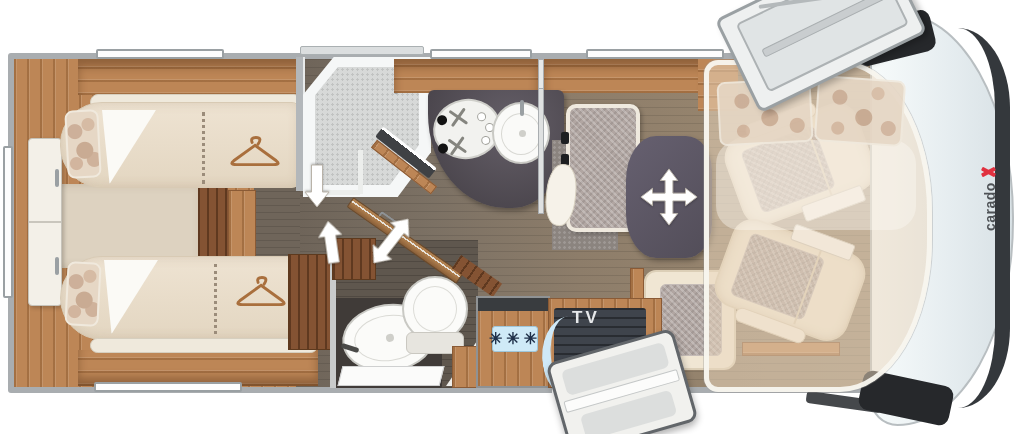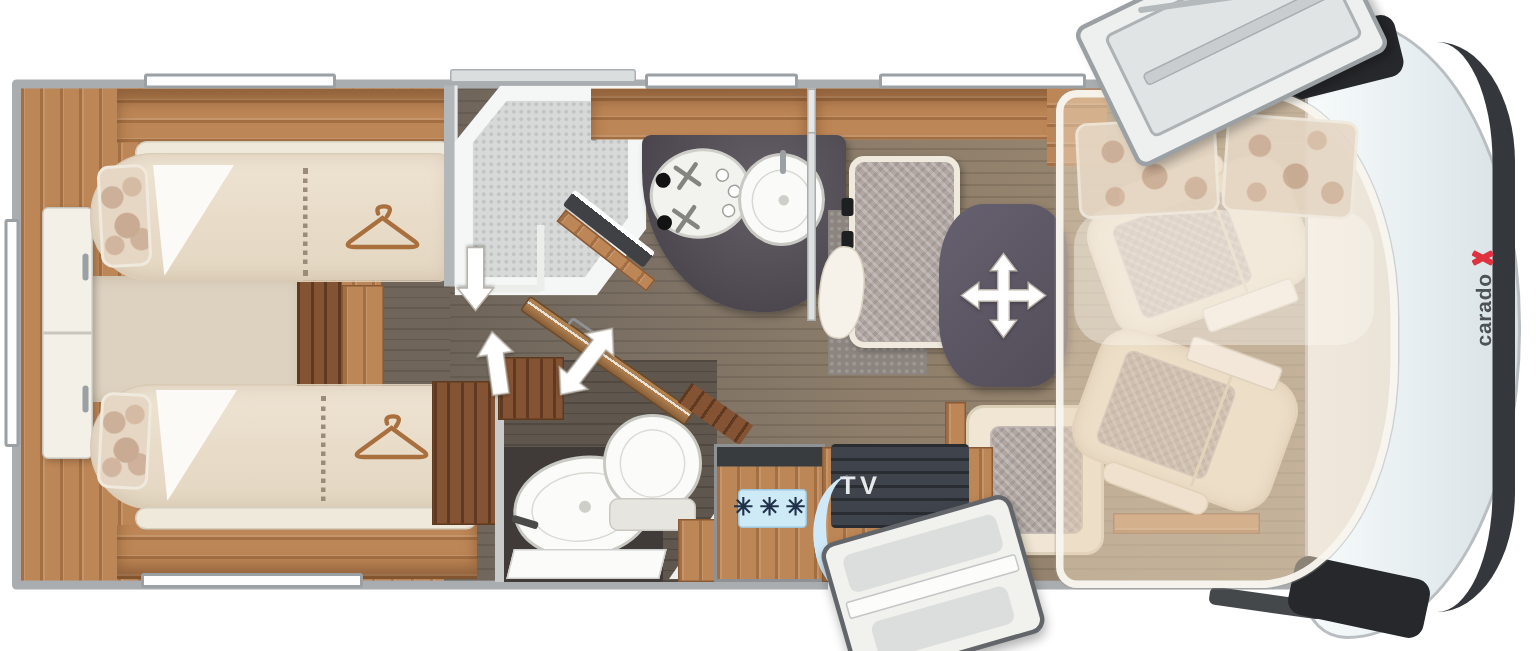--- a/index.html
+++ b/index.html
@@ -231,23 +231,23 @@
 
   <div class="a wood-v" style="left:476px;top:296px;width:74px;height:92px;border:2px solid #8f9294">
     <div class="a" style="left:0;top:0;width:70px;height:13px;background:#393c3f"></div>
     <div class="a" style="left:14px;top:28px;width:46px;height:26px;background:#cfeaf7;border:1px solid #9fc6da;border-radius:3px;
                 display:flex;align-items:center;justify-content:center">
       <span class="lbl-stars">✳✳✳</span>
     </div>
   </div>
 
   <div class="a wood-v" style="left:548px;top:298px;width:114px;height:90px;border:1px solid #8a5a35"></div>
-  <div class="a" style="left:554px;top:296px;width:92px;height:56px;border-radius:3px;
+  <div class="a" style="left:554px;top:308px;width:92px;height:56px;border-radius:3px;
               background:#3f444c;background-image:repeating-linear-gradient(0deg,rgba(0,0,0,.35) 0 2px,transparent 2px 9px);
-              display:flex;align-items:center;padding-left:6px">
+              display:flex;padding-left:18px">
     <span class="lbl-tv">TV</span>
   </div>
 
   <div class="a win" style="left:96px;top:49px;width:128px;height:10px"></div>
   <div class="a" style="left:300px;top:46px;width:124px;height:9px;background:#dbdedf;border:1px solid #aab0b2;border-radius:2px"></div>
   <div class="a win" style="left:430px;top:49px;width:102px;height:10px"></div>
   <div class="a win" style="left:586px;top:49px;width:138px;height:10px"></div>
   <div class="a win" style="left:94px;top:382px;width:148px;height:10px"></div>
   <div class="a win" style="left:3px;top:146px;width:10px;height:152px"></div>
   <div class="a" style="left:552px;top:384px;width:112px;height:11px;background:#fff"></div>

